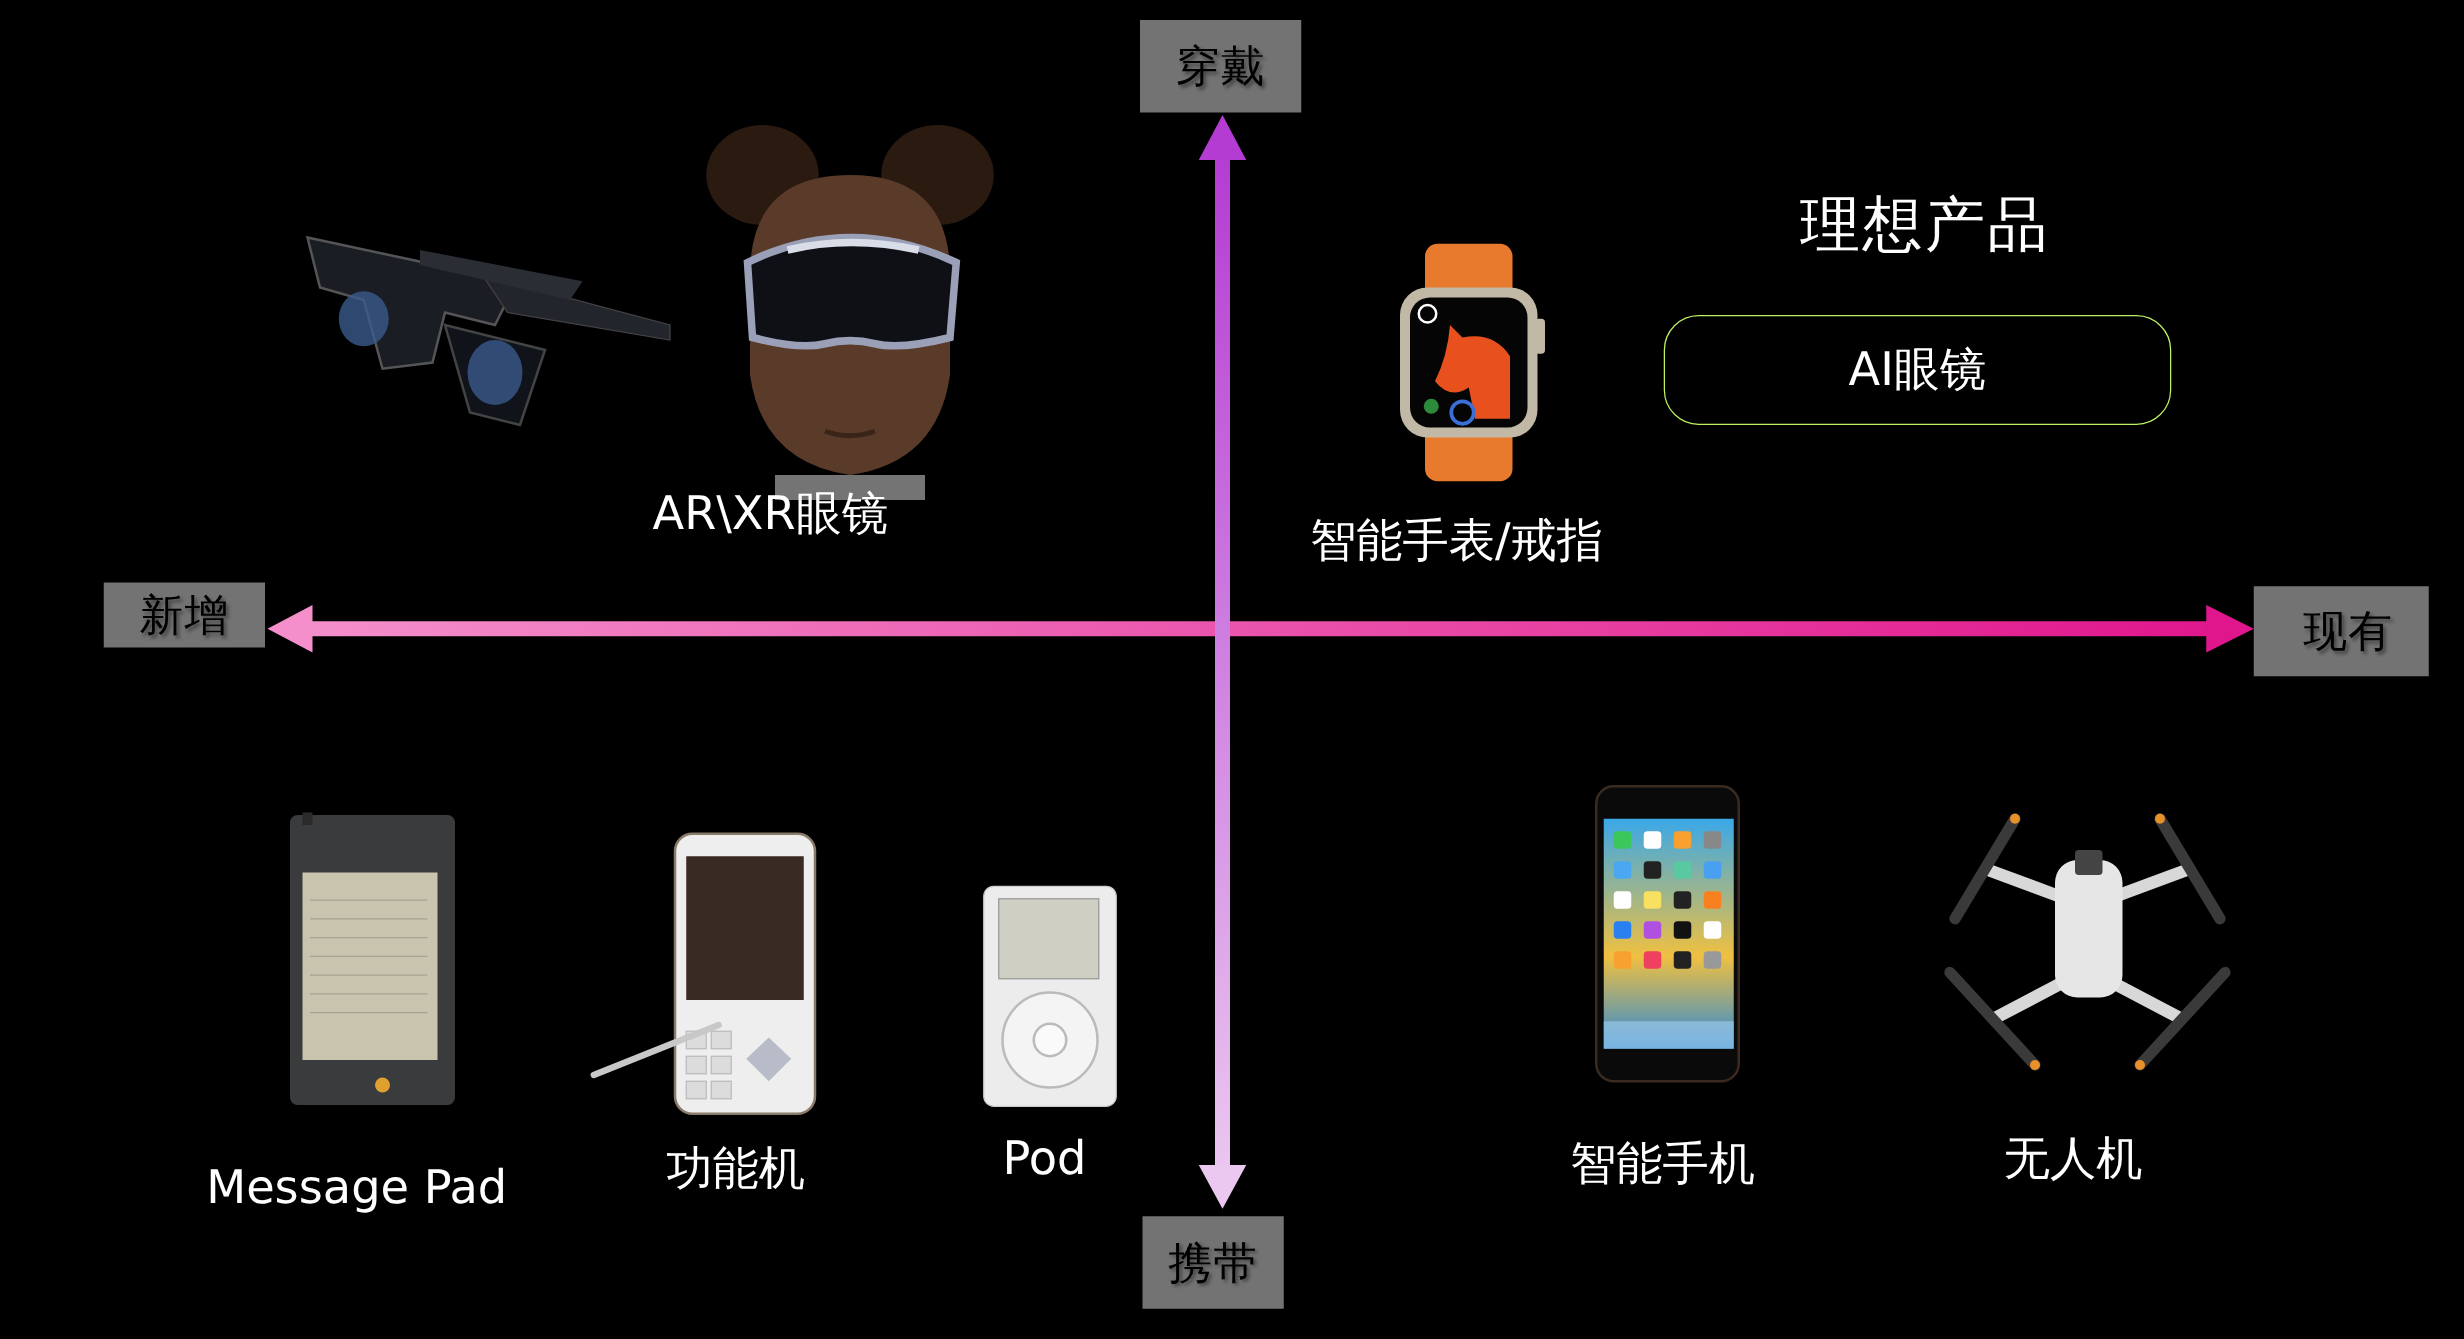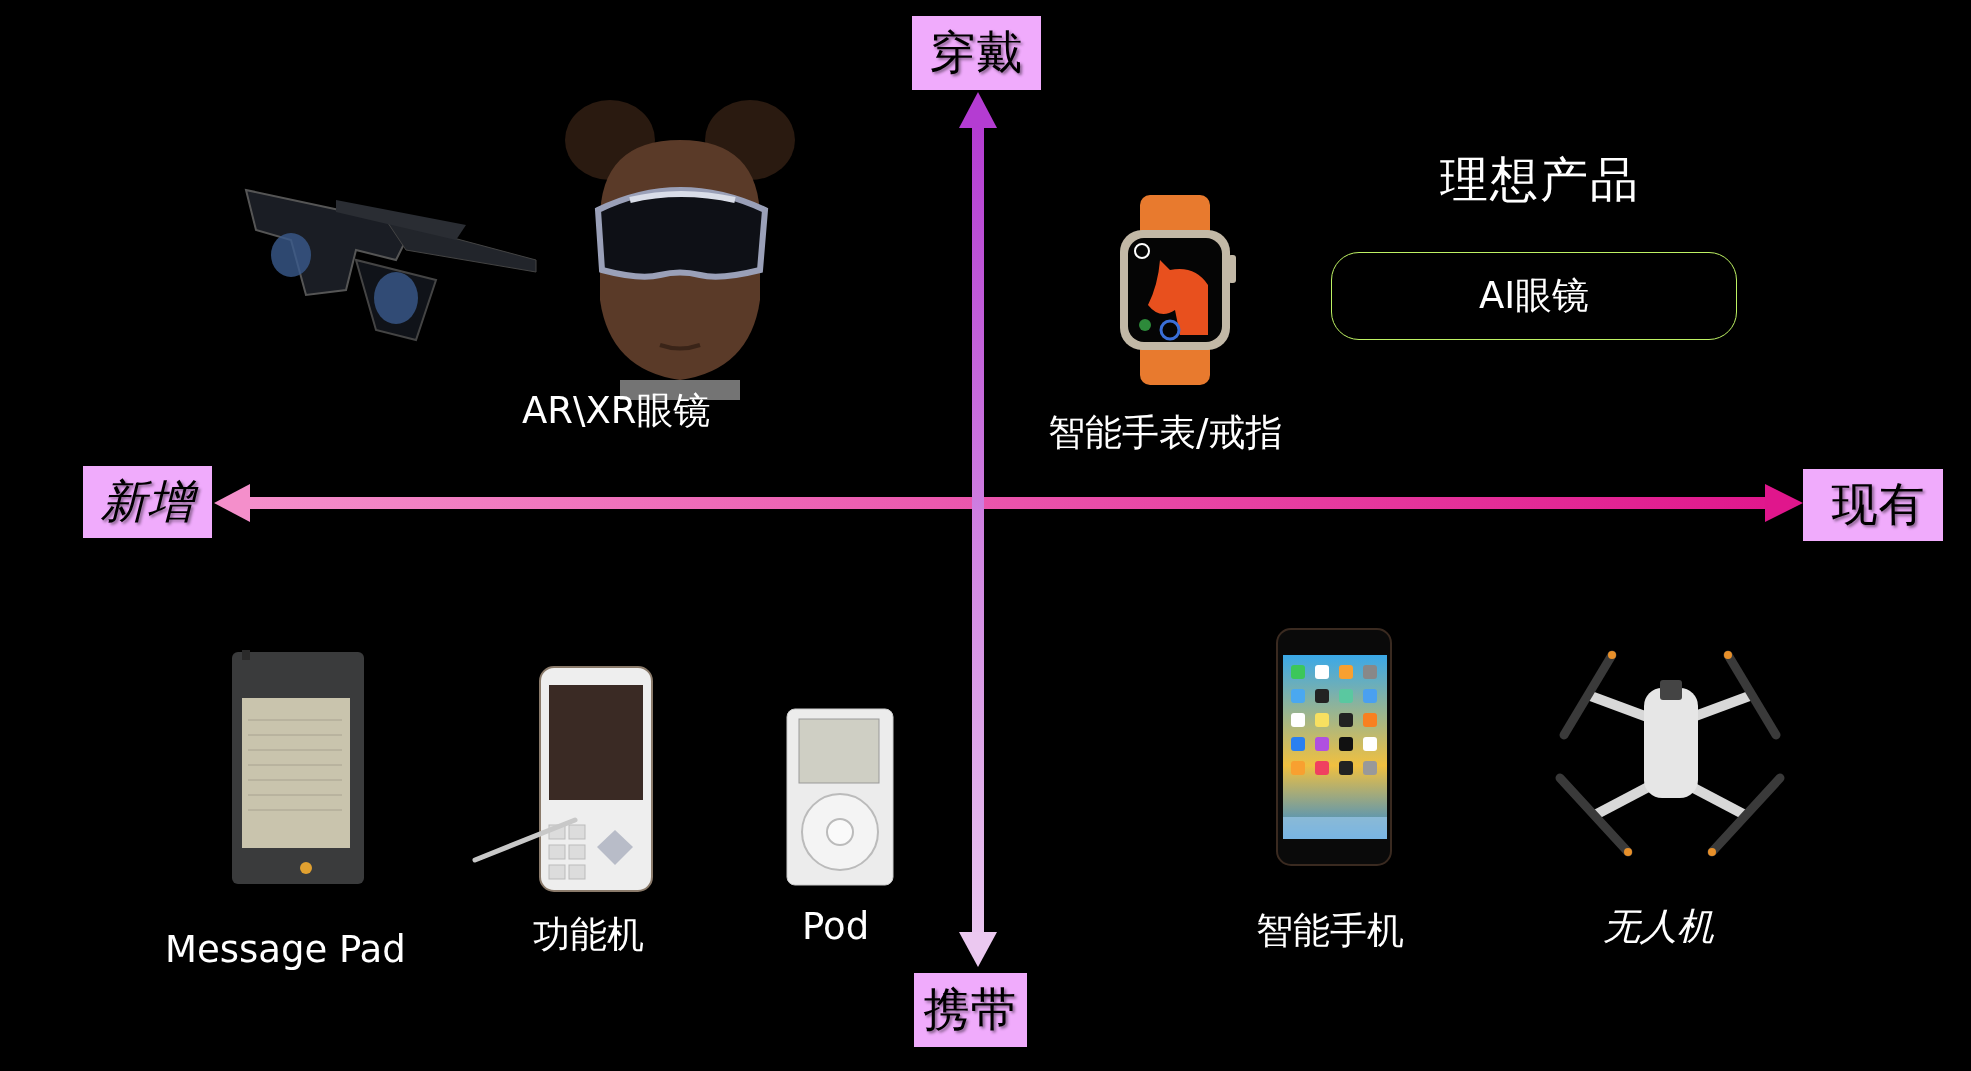--- a/index.html
+++ b/index.html
@@ -1,18 +1,18 @@
 <!DOCTYPE html>
 <html><head>
 <meta charset="utf-8">
 <style>
   html, body { margin:0; padding:0; background:#000; }
   body { width:1971px; height:1071px; position:relative; overflow:hidden;
          font-family:"DejaVu Sans","Liberation Sans",sans-serif; color:#fff; }
-  .axis-label { position:absolute; background:#f0abfc; color:#000; font-size:46px;
+  .axis-label { position:absolute; background:#737373; color:#000; font-size:35px;
                 display:flex; align-items:center; justify-content:center;
                 text-shadow:2px 2px 3px rgba(0,0,0,0.45); letter-spacing:1px; }
   .prod-label { position:absolute; color:#fff; font-size:37px; white-space:nowrap; }
   .title { position:absolute; font-size:48px; color:#fff; letter-spacing:2px; }
   .pill { position:absolute; border:1px solid #bef264; border-radius:28px;
           display:flex; align-items:center; justify-content:center; font-size:37px; color:#fff; }
   svg { position:absolute; overflow:visible; }
 </style>
 </head>
 <body>
@@ -33,21 +33,21 @@
   <polygon points="214,503 250,484 250,522" fill="#F48FCB"></polygon>
   <polygon points="1803,503 1765,484 1765,522" fill="#E0168C"></polygon>
 
   <rect x="972" y="125" width="12" height="820" fill="url(#vgrad)"></rect>
   <polygon points="978,92 959,128 997,128" fill="#B43CD2"></polygon>
   <polygon points="978,967 959,932 997,932" fill="#EBC8F0"></polygon>
 </svg>
 
 <div class="axis-label" style="left:912px;top:16px;width:129px;height:74px;">穿戴</div>
 <div class="axis-label" style="left:914px;top:973px;width:113px;height:74px;">携带</div>
-<div class="axis-label" style="left:83px;top:466px;width:129px;height:72px;font-style:italic;">新增</div>
+<div class="axis-label" style="left:83px;top:466px;width:129px;height:52px;">新增</div>
 <div class="axis-label" style="left:1803px;top:469px;width:129px;height:72px;padding-left:11px;">现有</div>
 
 <div class="title" style="left:1440px;top:148px;">理想产品</div>
 <div class="pill" style="left:1331px;top:252px;width:404px;height:86px;">
   <span>AI眼镜</span>
 </div>
 
 <svg width="320" height="180" style="left:236px;top:180px;">
   <path d="M10,10 L150,40 L170,60 L160,80 L120,70 L110,110 L70,115 L55,60 L20,50 Z" fill="#1a1d24" stroke="#555" stroke-width="2"></path>
   <path d="M120,80 L140,150 L180,160 L200,100 Z" fill="#101319" stroke="#444" stroke-width="2"></path>
@@ -170,13 +170,13 @@
     <line x1="20" y1="148" x2="88" y2="222"></line>
     <line x1="240" y1="148" x2="172" y2="222"></line>
   </g>
   <g fill="#e8902a">
       <circle cx="72" cy="25" r="4"></circle>
       <circle cx="188" cy="25" r="4"></circle>
       <circle cx="88" cy="222" r="4"></circle>
       <circle cx="172" cy="222" r="4"></circle>
     </g>
 </svg>
-<div class="prod-label" style="left:1603px;top:902px;font-style:italic;">无人机</div>
+<div class="prod-label" style="left:1603px;top:902px;">无人机</div>
 
 </body></html>

